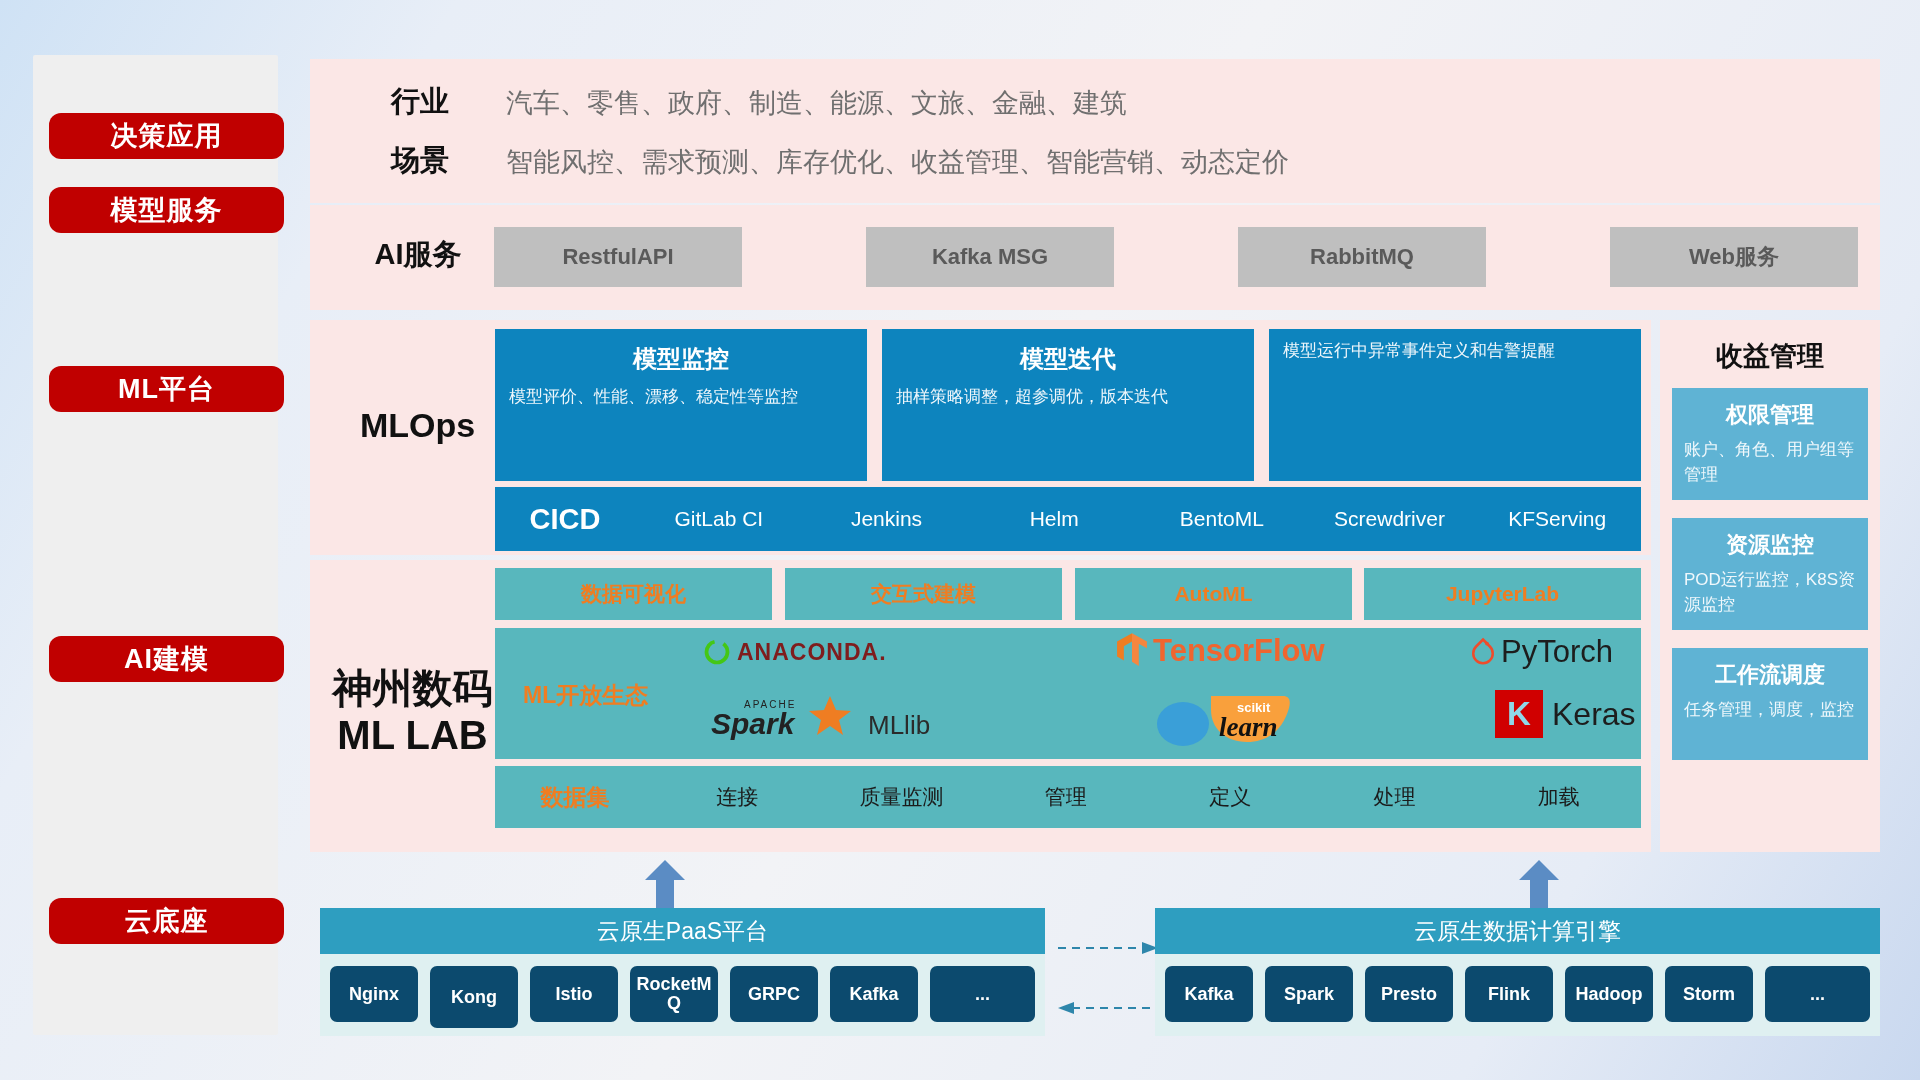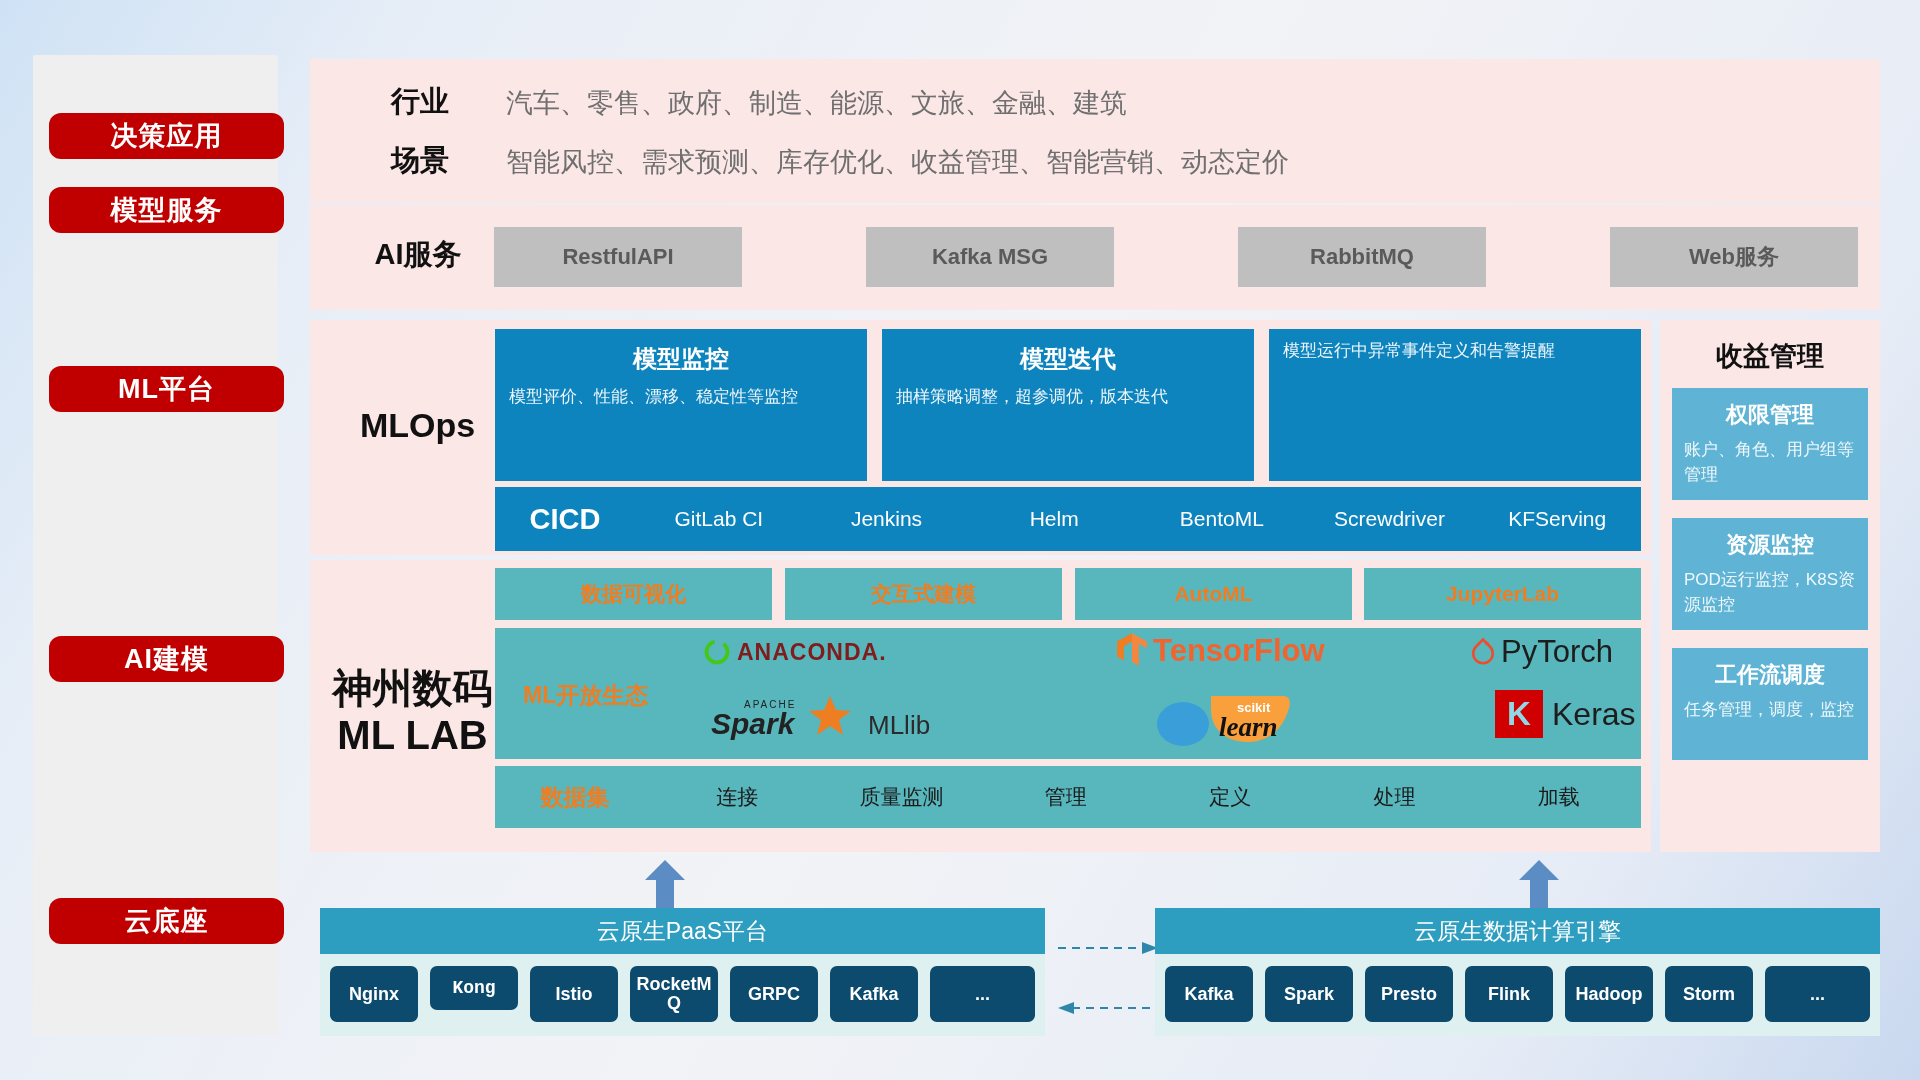--- a/index.html
+++ b/index.html
@@ -272,21 +272,21 @@
     <polygon points="100,8 84,2 84,14" fill="#2e86ab"></polygon>
   </svg>
   <svg style="position:absolute;left:1058px;top:1000px;width:100px;height:16px;" viewBox="0 0 100 16">
     <line x1="14" y1="8" x2="100" y2="8" stroke="#2e86ab" stroke-width="2" stroke-dasharray="8 6"></line>
     <polygon points="0,8 16,2 16,14" fill="#2e86ab"></polygon>
   </svg>
 
   <div class="cloudwrap" style="left:320px;top:908px;width:725px;height:128px;">
     <div class="cloudhdr" style="left:0;top:0;width:725px;height:46px;">云原生PaaS平台</div>
     <div class="chip" style="left:10px;top:58px;width:88px;height:56px;">Nginx</div>
-    <div class="chip" style="left:110px;top:58px;width:88px;height:44px;font-family:Liberation Mono, monospace;">Kong</div>
+    <div class="chip" style="left:110px;top:58px;width:88px;height:62px;">Kong</div>
     <div class="chip" style="left:210px;top:58px;width:88px;height:56px;">Istio</div>
     <div class="chip" style="left:310px;top:58px;width:88px;height:56px;">RocketMQ</div>
     <div class="chip" style="left:410px;top:58px;width:88px;height:56px;">GRPC</div>
     <div class="chip" style="left:510px;top:58px;width:88px;height:56px;">Kafka</div>
     <div class="chip" style="left:610px;top:58px;width:105px;height:56px;">...</div>
   </div>
 
   <div class="cloudwrap" style="left:1155px;top:908px;width:725px;height:128px;">
     <div class="cloudhdr" style="left:0;top:0;width:725px;height:46px;">云原生数据计算引擎</div>
     <div class="chip" style="left:10px;top:58px;width:88px;height:56px;">Kafka</div>

